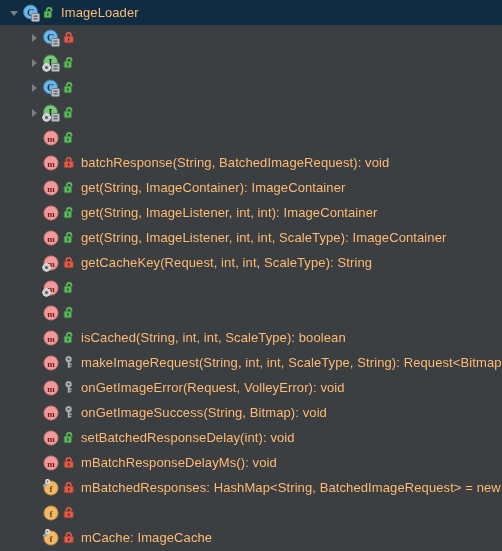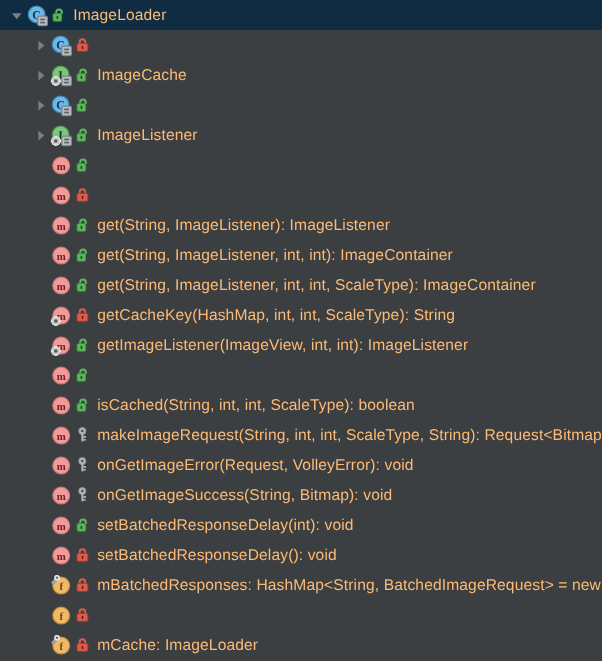--- a/index.html
+++ b/index.html
@@ -160,21 +160,20 @@
           </g>
         </svg>
       </span>
       <span class="vis">
         <svg width="14" height="16" viewBox="0 0 14 16">
           <path d="M4,5.2 A3.2,3.2 0 0,1 10.4,5.2 L10.4,6.4 L8.6,6.4 L8.6,5.2 A1.5,1.5 0 0,0 5.6,5.2 L5.6,6.6 L4,6.6 Z" fill="#5bb85b"></path>
           <rect x="2.2" y="6.3" width="7.2" height="6.4" rx="1.1" fill="#5bb85b" stroke="#3f8a3f" stroke-width="0.8"></rect>
           <rect x="5.2" y="8.2" width="1.3" height="2.6" fill="#1e4a1e"></rect>
         </svg>
       </span>
-      <span class="label">ImageCache</span>
     </div>
     <div class="row">
       <span class="indent" style="width:26px"></span>
       <span class="arrow">
         <svg width="12" height="12" viewBox="0 0 12 12">
           <path d="M4,2 L9,6 L4,10 Z" fill="#7a7f82"></path>
         </svg>
       </span>
       <span class="icon">
         <svg width="18" height="18" viewBox="0 0 18 18">
@@ -222,73 +221,73 @@
           </g>
         </svg>
       </span>
       <span class="vis">
         <svg width="14" height="16" viewBox="0 0 14 16">
           <path d="M4,5.2 A3.2,3.2 0 0,1 10.4,5.2 L10.4,6.4 L8.6,6.4 L8.6,5.2 A1.5,1.5 0 0,0 5.6,5.2 L5.6,6.6 L4,6.6 Z" fill="#5bb85b"></path>
           <rect x="2.2" y="6.3" width="7.2" height="6.4" rx="1.1" fill="#5bb85b" stroke="#3f8a3f" stroke-width="0.8"></rect>
           <rect x="5.2" y="8.2" width="1.3" height="2.6" fill="#1e4a1e"></rect>
         </svg>
       </span>
-      <span class="label">ImageListener</span>
-    </div>
-    <div class="row">
-      <span class="indent" style="width:26px"></span>
-      <span class="arrow empty"></span>
-      <span class="icon">
-        <svg width="18" height="18" viewBox="0 0 18 18">
-          <circle cx="9" cy="9" r="7" fill="#f29a9a" stroke="#d07a7a" stroke-width="1"></circle>
-          <text x="9" y="12.5" text-anchor="middle" font-family="Liberation Serif, serif" font-size="9" font-weight="bold" fill="#6d2020">m</text>
-        </svg>
-      </span>
-      <span class="vis">
-        <svg width="14" height="16" viewBox="0 0 14 16">
-          <path d="M4,5.2 A3.2,3.2 0 0,1 10.4,5.2 L10.4,6.4 L8.6,6.4 L8.6,5.2 A1.5,1.5 0 0,0 5.6,5.2 L5.6,6.6 L4,6.6 Z" fill="#5bb85b"></path>
-          <rect x="2.2" y="6.3" width="7.2" height="6.4" rx="1.1" fill="#5bb85b" stroke="#3f8a3f" stroke-width="0.8"></rect>
-          <rect x="5.2" y="8.2" width="1.3" height="2.6" fill="#1e4a1e"></rect>
-        </svg>
-      </span>
-    </div>
-    <div class="row">
-      <span class="indent" style="width:26px"></span>
-      <span class="arrow empty"></span>
-      <span class="icon">
-        <svg width="18" height="18" viewBox="0 0 18 18">
-          <circle cx="9" cy="9" r="7" fill="#f29a9a" stroke="#d07a7a" stroke-width="1"></circle>
-          <text x="9" y="12.5" text-anchor="middle" font-family="Liberation Serif, serif" font-size="9" font-weight="bold" fill="#6d2020">m</text>
-        </svg>
-      </span>
-      <span class="vis">
-        <svg width="14" height="16" viewBox="0 0 14 16">
-          <path d="M3.6,6.6 L3.6,5.0 A3.1,3.1 0 0,1 9.8,5.0 L9.8,6.6 L8.2,6.6 L8.2,5.0 A1.5,1.5 0 0,0 5.2,5.0 L5.2,6.6 Z" fill="#e05c4a"></path>
-          <rect x="2.2" y="6.3" width="9.0" height="6.4" rx="1.1" fill="#e05c4a" stroke="#a83d30" stroke-width="0.8"></rect>
-          <rect x="6.1" y="8.2" width="1.3" height="2.6" fill="#5e1a12"></rect>
-        </svg>
-      </span>
-    </div>
-    <div class="row">
-      <span class="indent" style="width:26px"></span>
-      <span class="arrow empty"></span>
-      <span class="icon">
-        <svg width="18" height="18" viewBox="0 0 18 18">
-          <circle cx="9" cy="9" r="7" fill="#f29a9a" stroke="#d07a7a" stroke-width="1"></circle>
-          <text x="9" y="12.5" text-anchor="middle" font-family="Liberation Serif, serif" font-size="9" font-weight="bold" fill="#6d2020">m</text>
-        </svg>
-      </span>
-      <span class="vis">
-        <svg width="14" height="16" viewBox="0 0 14 16">
-          <path d="M4,5.2 A3.2,3.2 0 0,1 10.4,5.2 L10.4,6.4 L8.6,6.4 L8.6,5.2 A1.5,1.5 0 0,0 5.6,5.2 L5.6,6.6 L4,6.6 Z" fill="#5bb85b"></path>
-          <rect x="2.2" y="6.3" width="7.2" height="6.4" rx="1.1" fill="#5bb85b" stroke="#3f8a3f" stroke-width="0.8"></rect>
-          <rect x="5.2" y="8.2" width="1.3" height="2.6" fill="#1e4a1e"></rect>
-        </svg>
-      </span>
-      <span class="label">get(String, ImageListener): ImageListener</span>
+    </div>
+    <div class="row">
+      <span class="indent" style="width:26px"></span>
+      <span class="arrow empty"></span>
+      <span class="icon">
+        <svg width="18" height="18" viewBox="0 0 18 18">
+          <circle cx="9" cy="9" r="7" fill="#f29a9a" stroke="#d07a7a" stroke-width="1"></circle>
+          <text x="9" y="12.5" text-anchor="middle" font-family="Liberation Serif, serif" font-size="9" font-weight="bold" fill="#6d2020">m</text>
+        </svg>
+      </span>
+      <span class="vis">
+        <svg width="14" height="16" viewBox="0 0 14 16">
+          <path d="M4,5.2 A3.2,3.2 0 0,1 10.4,5.2 L10.4,6.4 L8.6,6.4 L8.6,5.2 A1.5,1.5 0 0,0 5.6,5.2 L5.6,6.6 L4,6.6 Z" fill="#5bb85b"></path>
+          <rect x="2.2" y="6.3" width="7.2" height="6.4" rx="1.1" fill="#5bb85b" stroke="#3f8a3f" stroke-width="0.8"></rect>
+          <rect x="5.2" y="8.2" width="1.3" height="2.6" fill="#1e4a1e"></rect>
+        </svg>
+      </span>
+    </div>
+    <div class="row">
+      <span class="indent" style="width:26px"></span>
+      <span class="arrow empty"></span>
+      <span class="icon">
+        <svg width="18" height="18" viewBox="0 0 18 18">
+          <circle cx="9" cy="9" r="7" fill="#f29a9a" stroke="#d07a7a" stroke-width="1"></circle>
+          <text x="9" y="12.5" text-anchor="middle" font-family="Liberation Serif, serif" font-size="9" font-weight="bold" fill="#6d2020">m</text>
+        </svg>
+      </span>
+      <span class="vis">
+        <svg width="14" height="16" viewBox="0 0 14 16">
+          <path d="M3.6,6.6 L3.6,5.0 A3.1,3.1 0 0,1 9.8,5.0 L9.8,6.6 L8.2,6.6 L8.2,5.0 A1.5,1.5 0 0,0 5.2,5.0 L5.2,6.6 Z" fill="#e05c4a"></path>
+          <rect x="2.2" y="6.3" width="9.0" height="6.4" rx="1.1" fill="#e05c4a" stroke="#a83d30" stroke-width="0.8"></rect>
+          <rect x="6.1" y="8.2" width="1.3" height="2.6" fill="#5e1a12"></rect>
+        </svg>
+      </span>
+      <span class="label">batchResponse(String, BatchedImageRequest): void</span>
+    </div>
+    <div class="row">
+      <span class="indent" style="width:26px"></span>
+      <span class="arrow empty"></span>
+      <span class="icon">
+        <svg width="18" height="18" viewBox="0 0 18 18">
+          <circle cx="9" cy="9" r="7" fill="#f29a9a" stroke="#d07a7a" stroke-width="1"></circle>
+          <text x="9" y="12.5" text-anchor="middle" font-family="Liberation Serif, serif" font-size="9" font-weight="bold" fill="#6d2020">m</text>
+        </svg>
+      </span>
+      <span class="vis">
+        <svg width="14" height="16" viewBox="0 0 14 16">
+          <path d="M4,5.2 A3.2,3.2 0 0,1 10.4,5.2 L10.4,6.4 L8.6,6.4 L8.6,5.2 A1.5,1.5 0 0,0 5.6,5.2 L5.6,6.6 L4,6.6 Z" fill="#5bb85b"></path>
+          <rect x="2.2" y="6.3" width="7.2" height="6.4" rx="1.1" fill="#5bb85b" stroke="#3f8a3f" stroke-width="0.8"></rect>
+          <rect x="5.2" y="8.2" width="1.3" height="2.6" fill="#1e4a1e"></rect>
+        </svg>
+      </span>
+      <span class="label">get(String, ImageContainer): ImageContainer</span>
     </div>
     <div class="row">
       <span class="indent" style="width:26px"></span>
       <span class="arrow empty"></span>
       <span class="icon">
         <svg width="18" height="18" viewBox="0 0 18 18">
           <circle cx="9" cy="9" r="7" fill="#f29a9a" stroke="#d07a7a" stroke-width="1"></circle>
           <text x="9" y="12.5" text-anchor="middle" font-family="Liberation Serif, serif" font-size="9" font-weight="bold" fill="#6d2020">m</text>
         </svg>
       </span>
@@ -337,21 +336,21 @@
           </g>
         </svg>
       </span>
       <span class="vis">
         <svg width="14" height="16" viewBox="0 0 14 16">
           <path d="M3.6,6.6 L3.6,5.0 A3.1,3.1 0 0,1 9.8,5.0 L9.8,6.6 L8.2,6.6 L8.2,5.0 A1.5,1.5 0 0,0 5.2,5.0 L5.2,6.6 Z" fill="#e05c4a"></path>
           <rect x="2.2" y="6.3" width="9.0" height="6.4" rx="1.1" fill="#e05c4a" stroke="#a83d30" stroke-width="0.8"></rect>
           <rect x="6.1" y="8.2" width="1.3" height="2.6" fill="#5e1a12"></rect>
         </svg>
       </span>
-      <span class="label">getCacheKey(HashMap, int, int, ScaleType): String</span>
+      <span class="label">getCacheKey(Request, int, int, ScaleType): String</span>
     </div>
     <div class="row">
       <span class="indent" style="width:26px"></span>
       <span class="arrow empty"></span>
       <span class="icon">
         <svg width="18" height="18" viewBox="0 0 18 18">
           <circle cx="9" cy="9" r="7" fill="#f29a9a" stroke="#d07a7a" stroke-width="1"></circle>
           <text x="9" y="12.5" text-anchor="middle" font-family="Liberation Serif, serif" font-size="9" font-weight="bold" fill="#6d2020">m</text>
           <g transform="translate(0.5,9.5)">
             <circle cx="4" cy="4" r="4" fill="#e8e8e8"></circle>
@@ -364,21 +363,20 @@
           </g>
         </svg>
       </span>
       <span class="vis">
         <svg width="14" height="16" viewBox="0 0 14 16">
           <path d="M4,5.2 A3.2,3.2 0 0,1 10.4,5.2 L10.4,6.4 L8.6,6.4 L8.6,5.2 A1.5,1.5 0 0,0 5.6,5.2 L5.6,6.6 L4,6.6 Z" fill="#5bb85b"></path>
           <rect x="2.2" y="6.3" width="7.2" height="6.4" rx="1.1" fill="#5bb85b" stroke="#3f8a3f" stroke-width="0.8"></rect>
           <rect x="5.2" y="8.2" width="1.3" height="2.6" fill="#1e4a1e"></rect>
         </svg>
       </span>
-      <span class="label">getImageListener(ImageView, int, int): ImageListener</span>
     </div>
     <div class="row">
       <span class="indent" style="width:26px"></span>
       <span class="arrow empty"></span>
       <span class="icon">
         <svg width="18" height="18" viewBox="0 0 18 18">
           <circle cx="9" cy="9" r="7" fill="#f29a9a" stroke="#d07a7a" stroke-width="1"></circle>
           <text x="9" y="12.5" text-anchor="middle" font-family="Liberation Serif, serif" font-size="9" font-weight="bold" fill="#6d2020">m</text>
         </svg>
       </span>
@@ -495,21 +493,21 @@
           <text x="9" y="12.5" text-anchor="middle" font-family="Liberation Serif, serif" font-size="9" font-weight="bold" fill="#6d2020">m</text>
         </svg>
       </span>
       <span class="vis">
         <svg width="14" height="16" viewBox="0 0 14 16">
           <path d="M3.6,6.6 L3.6,5.0 A3.1,3.1 0 0,1 9.8,5.0 L9.8,6.6 L8.2,6.6 L8.2,5.0 A1.5,1.5 0 0,0 5.2,5.0 L5.2,6.6 Z" fill="#e05c4a"></path>
           <rect x="2.2" y="6.3" width="9.0" height="6.4" rx="1.1" fill="#e05c4a" stroke="#a83d30" stroke-width="0.8"></rect>
           <rect x="6.1" y="8.2" width="1.3" height="2.6" fill="#5e1a12"></rect>
         </svg>
       </span>
-      <span class="label">setBatchedResponseDelay(): void</span>
+      <span class="label">mBatchResponseDelayMs(): void</span>
     </div>
     <div class="row">
       <span class="indent" style="width:26px"></span>
       <span class="arrow empty"></span>
       <span class="icon">
         <svg width="18" height="18" viewBox="0 0 18 18">
           <circle cx="9" cy="9" r="7" fill="#f0b968" stroke="#c98f42" stroke-width="1"></circle>
           <text x="9" y="12.5" text-anchor="middle" font-family="Liberation Serif, serif" font-size="9" font-weight="bold" fill="#6b4410">f</text>
           <g transform="translate(-0.5,-0.5)">
             <path d="M1,7 L5,3 L7,5 L3,9 Z" fill="#9aa0a6"></path>
@@ -560,20 +558,20 @@
           </g>
         </svg>
       </span>
       <span class="vis">
         <svg width="14" height="16" viewBox="0 0 14 16">
           <path d="M3.6,6.6 L3.6,5.0 A3.1,3.1 0 0,1 9.8,5.0 L9.8,6.6 L8.2,6.6 L8.2,5.0 A1.5,1.5 0 0,0 5.2,5.0 L5.2,6.6 Z" fill="#e05c4a"></path>
           <rect x="2.2" y="6.3" width="9.0" height="6.4" rx="1.1" fill="#e05c4a" stroke="#a83d30" stroke-width="0.8"></rect>
           <rect x="6.1" y="8.2" width="1.3" height="2.6" fill="#5e1a12"></rect>
         </svg>
       </span>
-      <span class="label">mCache: ImageLoader</span>
+      <span class="label">mCache: ImageCache</span>
     </div>
     <div class="row">
       <span class="indent" style="width:26px"></span>
       <span class="arrow empty"></span>
       <span class="label">mHandler: Handler = new Handler(...)</span>
     </div>
   </div>
 
 </body></html>

